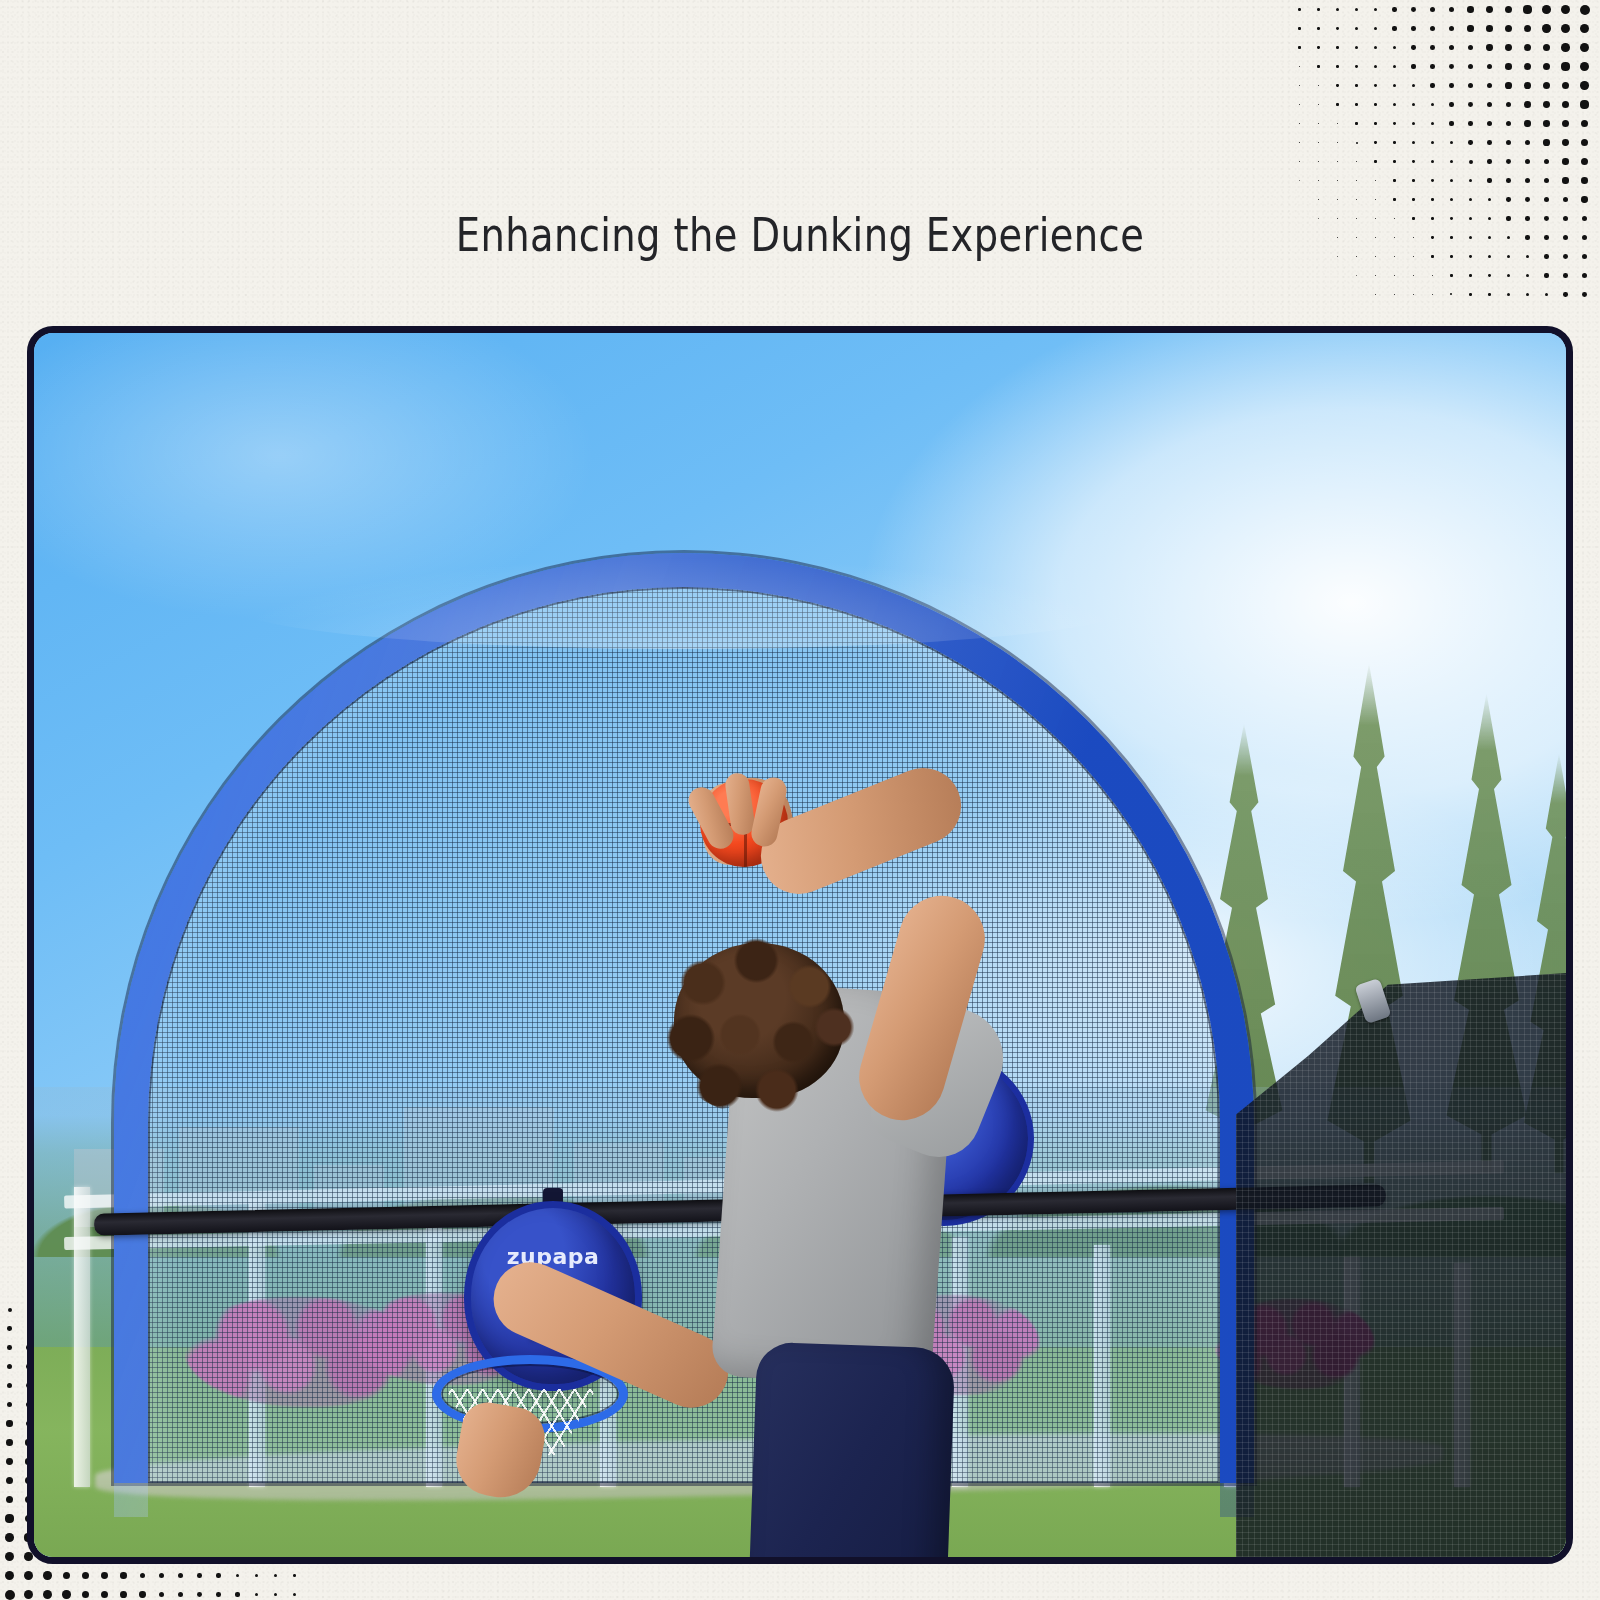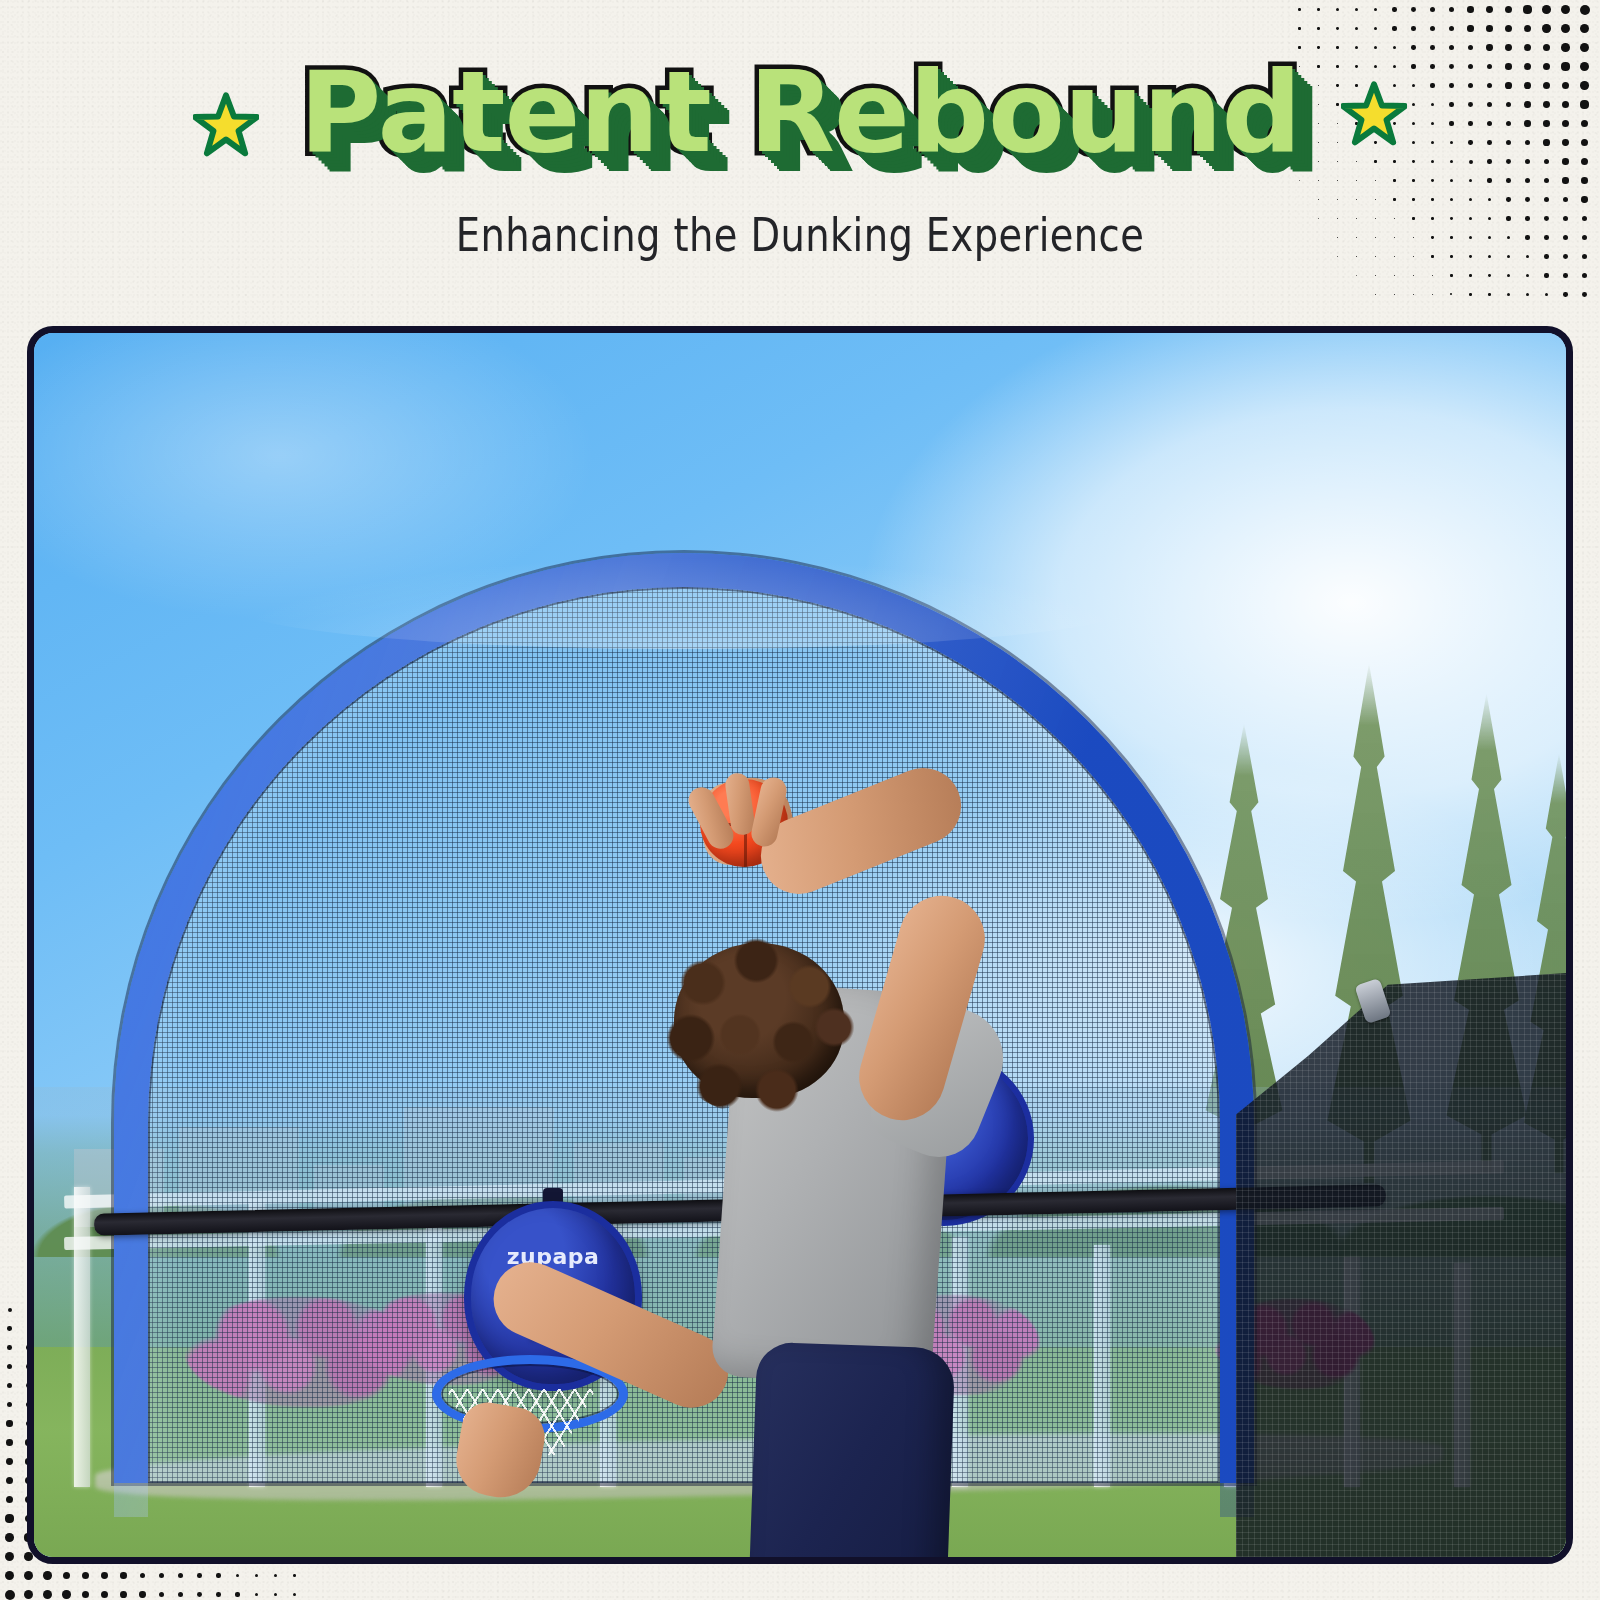--- a/index.html
+++ b/index.html
@@ -1011,31 +1011,20 @@
       <div class="dot" style="height: 4.92px; width: 4.92px; left: 197.04px; top: 292.04px; background: rgb(18, 18, 18);"></div>
       <div class="dot" style="height: 4.51px; width: 4.51px; left: 216.25px; top: 292.25px; background: rgb(18, 18, 18);"></div>
       <div class="dot" style="height: 4.11px; width: 4.11px; left: 235.45px; top: 292.45px; background: rgb(18, 18, 18);"></div>
       <div class="dot" style="height: 3.73px; width: 3.73px; left: 254.64px; top: 292.64px; background: rgb(18, 18, 18);"></div>
       <div class="dot" style="height: 3.36px; width: 3.36px; left: 273.82px; top: 292.82px; background: rgb(18, 18, 18);"></div>
       <div class="dot" style="height: 3.02px; width: 3.02px; left: 292.99px; top: 292.99px; background: rgb(18, 18, 18);"></div>
     </div>
 
   <div class="header">
 
-    <div class="title-row">
-      <svg class="star left" viewBox="0 0 100 100" aria-hidden="true">
-        <polygon points="50,5 62,37 97,38 69,59 79,93 50,72 21,93 31,59 3,38 38,37" fill="#F5DD2D" stroke="#0A7A3C" stroke-width="9" stroke-linejoin="round"></polygon>
-      </svg>
-
-      <h1 class="main-title">Patent Rebound</h1>
-
-      <svg class="star right" viewBox="0 0 100 100" aria-hidden="true">
-        <polygon points="50,5 62,37 97,38 69,59 79,93 50,72 21,93 31,59 3,38 38,37" fill="#F5DD2D" stroke="#0A7A3C" stroke-width="9" stroke-linejoin="round"></polygon>
-      </svg>
-    </div>
 
     <div class="subtitle">Enhancing the Dunking Experience</div>
   </div>
 
   <div class="photo-frame">
     <div class="photo">
 
       <div class="sky"></div>
 
       <div class="conifer" style="left:1150px; top:390px; width:120px; height:440px;"></div>

